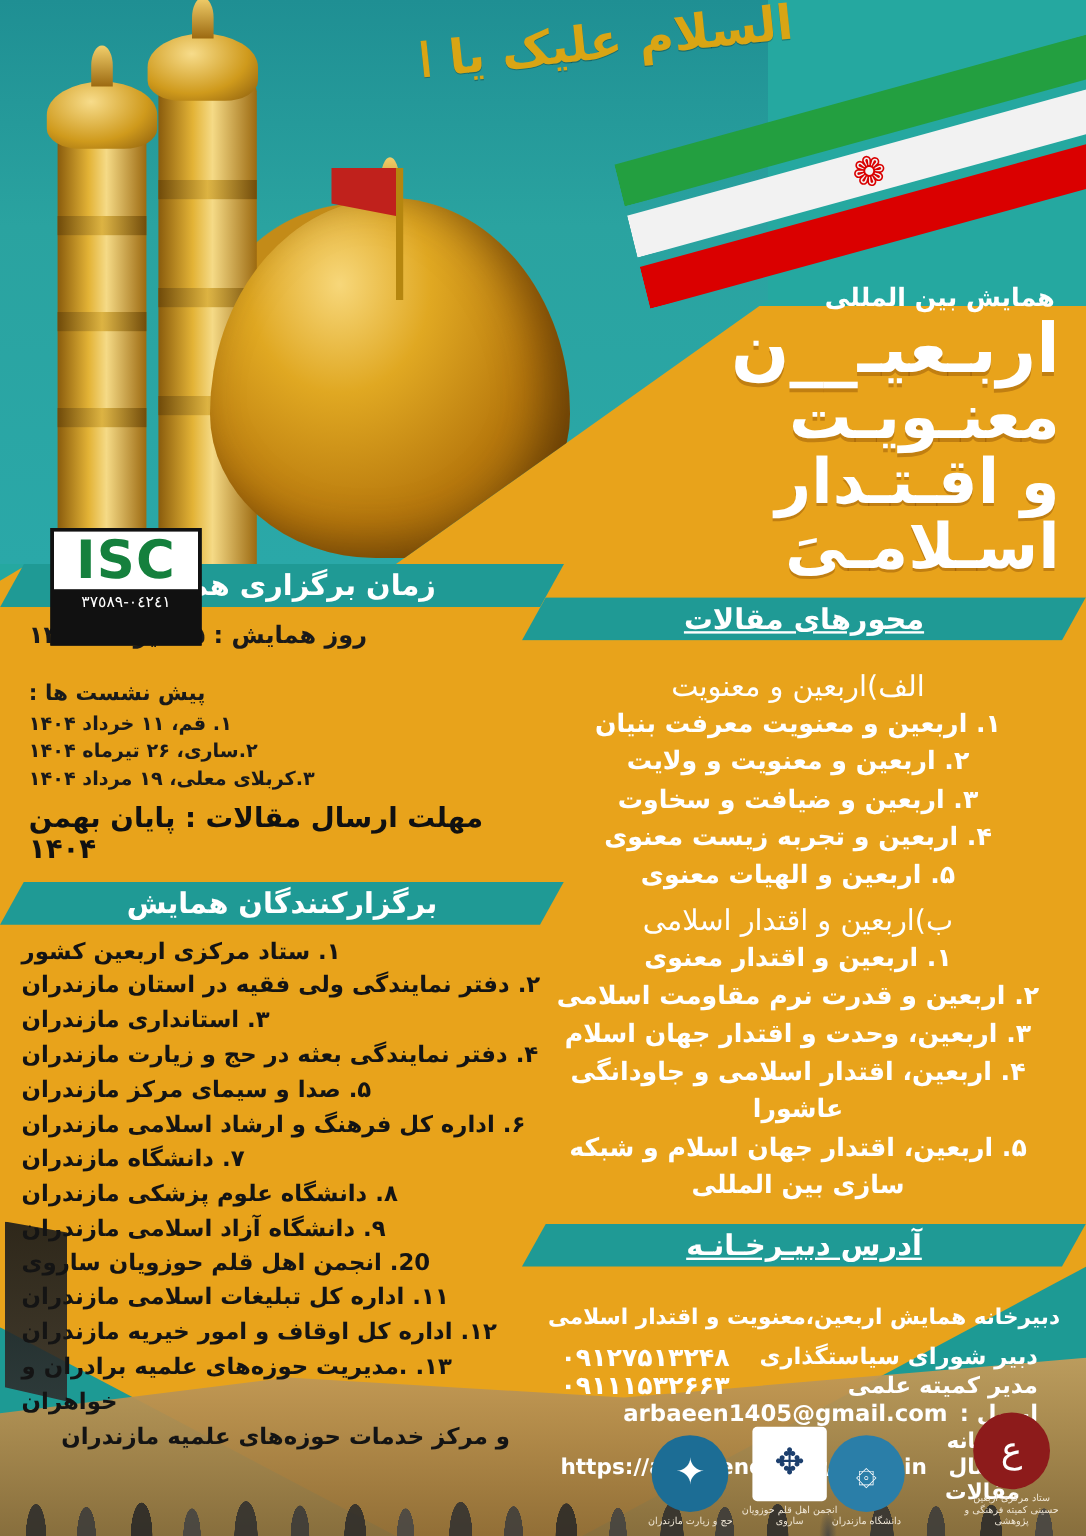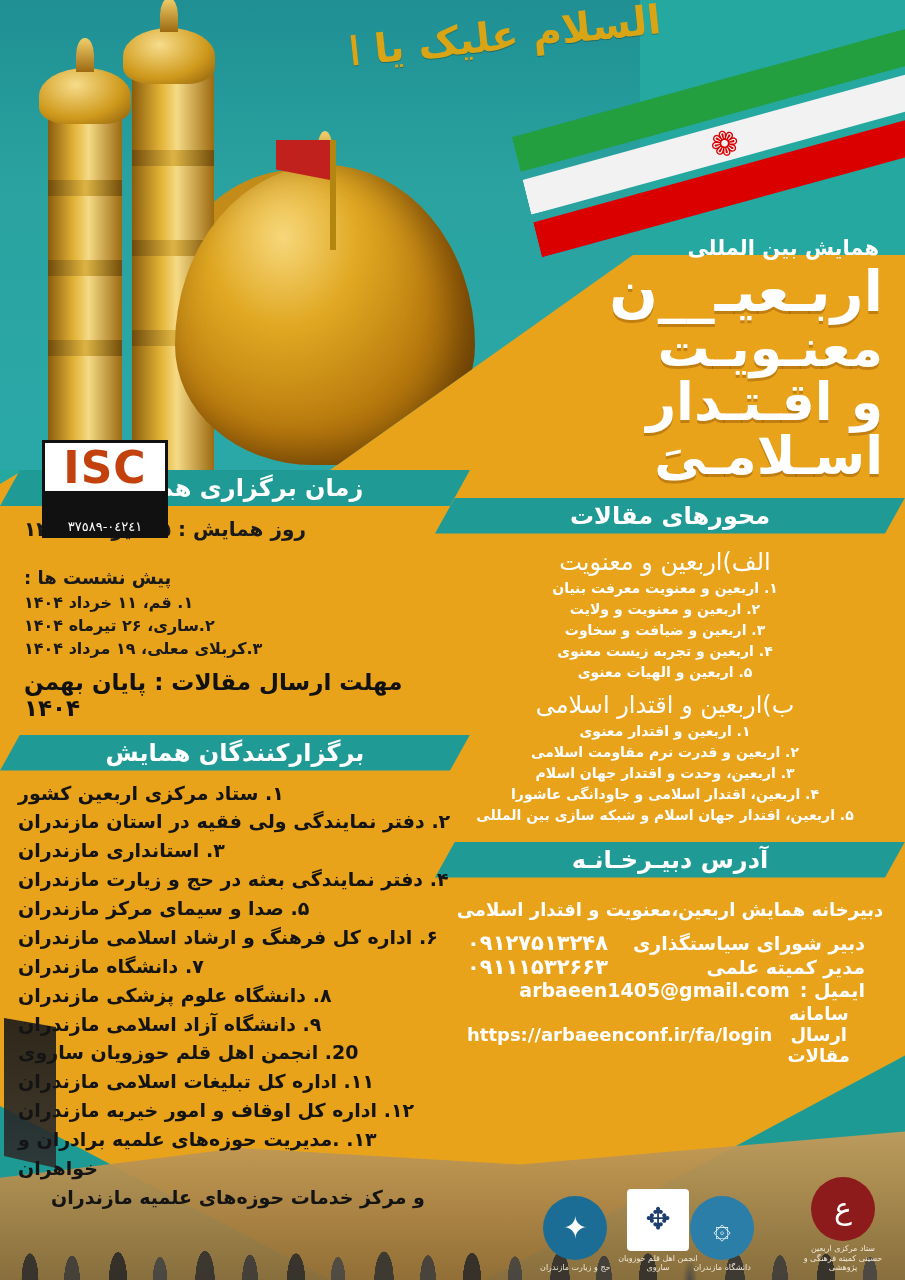--- a/index.html
+++ b/index.html
@@ -153,27 +153,28 @@
   .maintitle{
     color:#ffffff;font-weight:bold;direction:rtl;text-align:right;
     margin:0 22px 0 0;line-height:1.04;
     text-shadow:0 3px 0 rgba(120,60,0,.35);
   }
   .maintitle .l1{font-size:57px;letter-spacing:2px;}
   .maintitle .l2{font-size:52px;}
   .maintitle .l3{font-size:52px;}
   .maintitle .l4{font-size:52px;}
   .sec-ribbon{
-    margin:0 0 14px 0;height:36px;background:#1f9a95;color:#fff;font-weight:bold;
+    margin:0 0 24px 0;height:36px;background:#1f9a95;color:#fff;font-weight:bold;
     font-size:24px;display:flex;align-items:center;justify-content:center;
     clip-path:polygon(20px 0,100% 0,calc(100% - 20px) 100%,0 100%);
+    text-decoration:underline;
   }
   .rt-block{direction:rtl;text-align:right;padding:0 24px 0 14px;color:#fff;}
   .rt-h{font-size:24px;font-weight:normal;margin:8px 0 2px;text-align:center;}
-  .rt-li{font-size:14px;line-height:1.5;font-weight:bold;text-align:center;}
+  .rt-li{font-size:21px;line-height:1.5;font-weight:bold;text-align:center;}
 
   .addr-line{font-size:18px;font-weight:bold;line-height:1.55;text-align:center;color:#fff;direction:rtl;}
   .contact-row{
     display:flex;justify-content:space-between;align-items:center;
     padding:0 26px 0 18px;color:#fff;font-weight:bold;font-size:19px;direction:rtl;
   }
   .contact-row .num{font-family:"DejaVu Sans",sans-serif;font-size:21px;}
   .email-row{
     display:flex;justify-content:flex-start;gap:10px;align-items:center;
     padding:0 26px 0 18px;color:#fff;font-weight:bold;font-size:19px;direction:rtl;
@@ -197,24 +198,24 @@
   .lt-small{font-size:16px;font-weight:bold;line-height:1.45;text-align:left;color:#1a1a1a;}
   .lt-big{font-size:23px;font-weight:bold;text-align:left;color:#111;margin-top:8px;}
   .org-li{font-size:19px;font-weight:bold;line-height:1.52;text-align:right;color:#141414;}
 
   
   .isc{
     position:absolute;left:42px;top:440px;width:120px;height:92px;background:#111;
     border:3px solid #111;text-align:center;
   }
   .isc .txt{
-    color:#c2410c;font-size:44px;font-weight:bold;letter-spacing:1px;
+    color:#15803d;font-size:44px;font-weight:bold;letter-spacing:1px;
     background:#fff;display:block;padding:2px 0 0;line-height:1.05;
   }
-  .isc .code{color:#fff;font-size:13px;letter-spacing:1px;padding:4px 0;margin-top:24px;}
+  .isc .code{color:#fff;font-size:13px;letter-spacing:1px;padding:4px 0;}
 
   
   .logos{position:absolute;left:0;bottom:0;width:905px;height:140px;}
   .logo{
     position:absolute;bottom:8px;color:#fff;text-align:center;font-size:8px;line-height:1.15;
   }
   .logo .circle{
     width:64px;height:64px;border-radius:50%;background:#1c6d95;margin:0 auto 3px;
     display:flex;align-items:center;justify-content:center;color:#fff;font-size:30px;
   }

